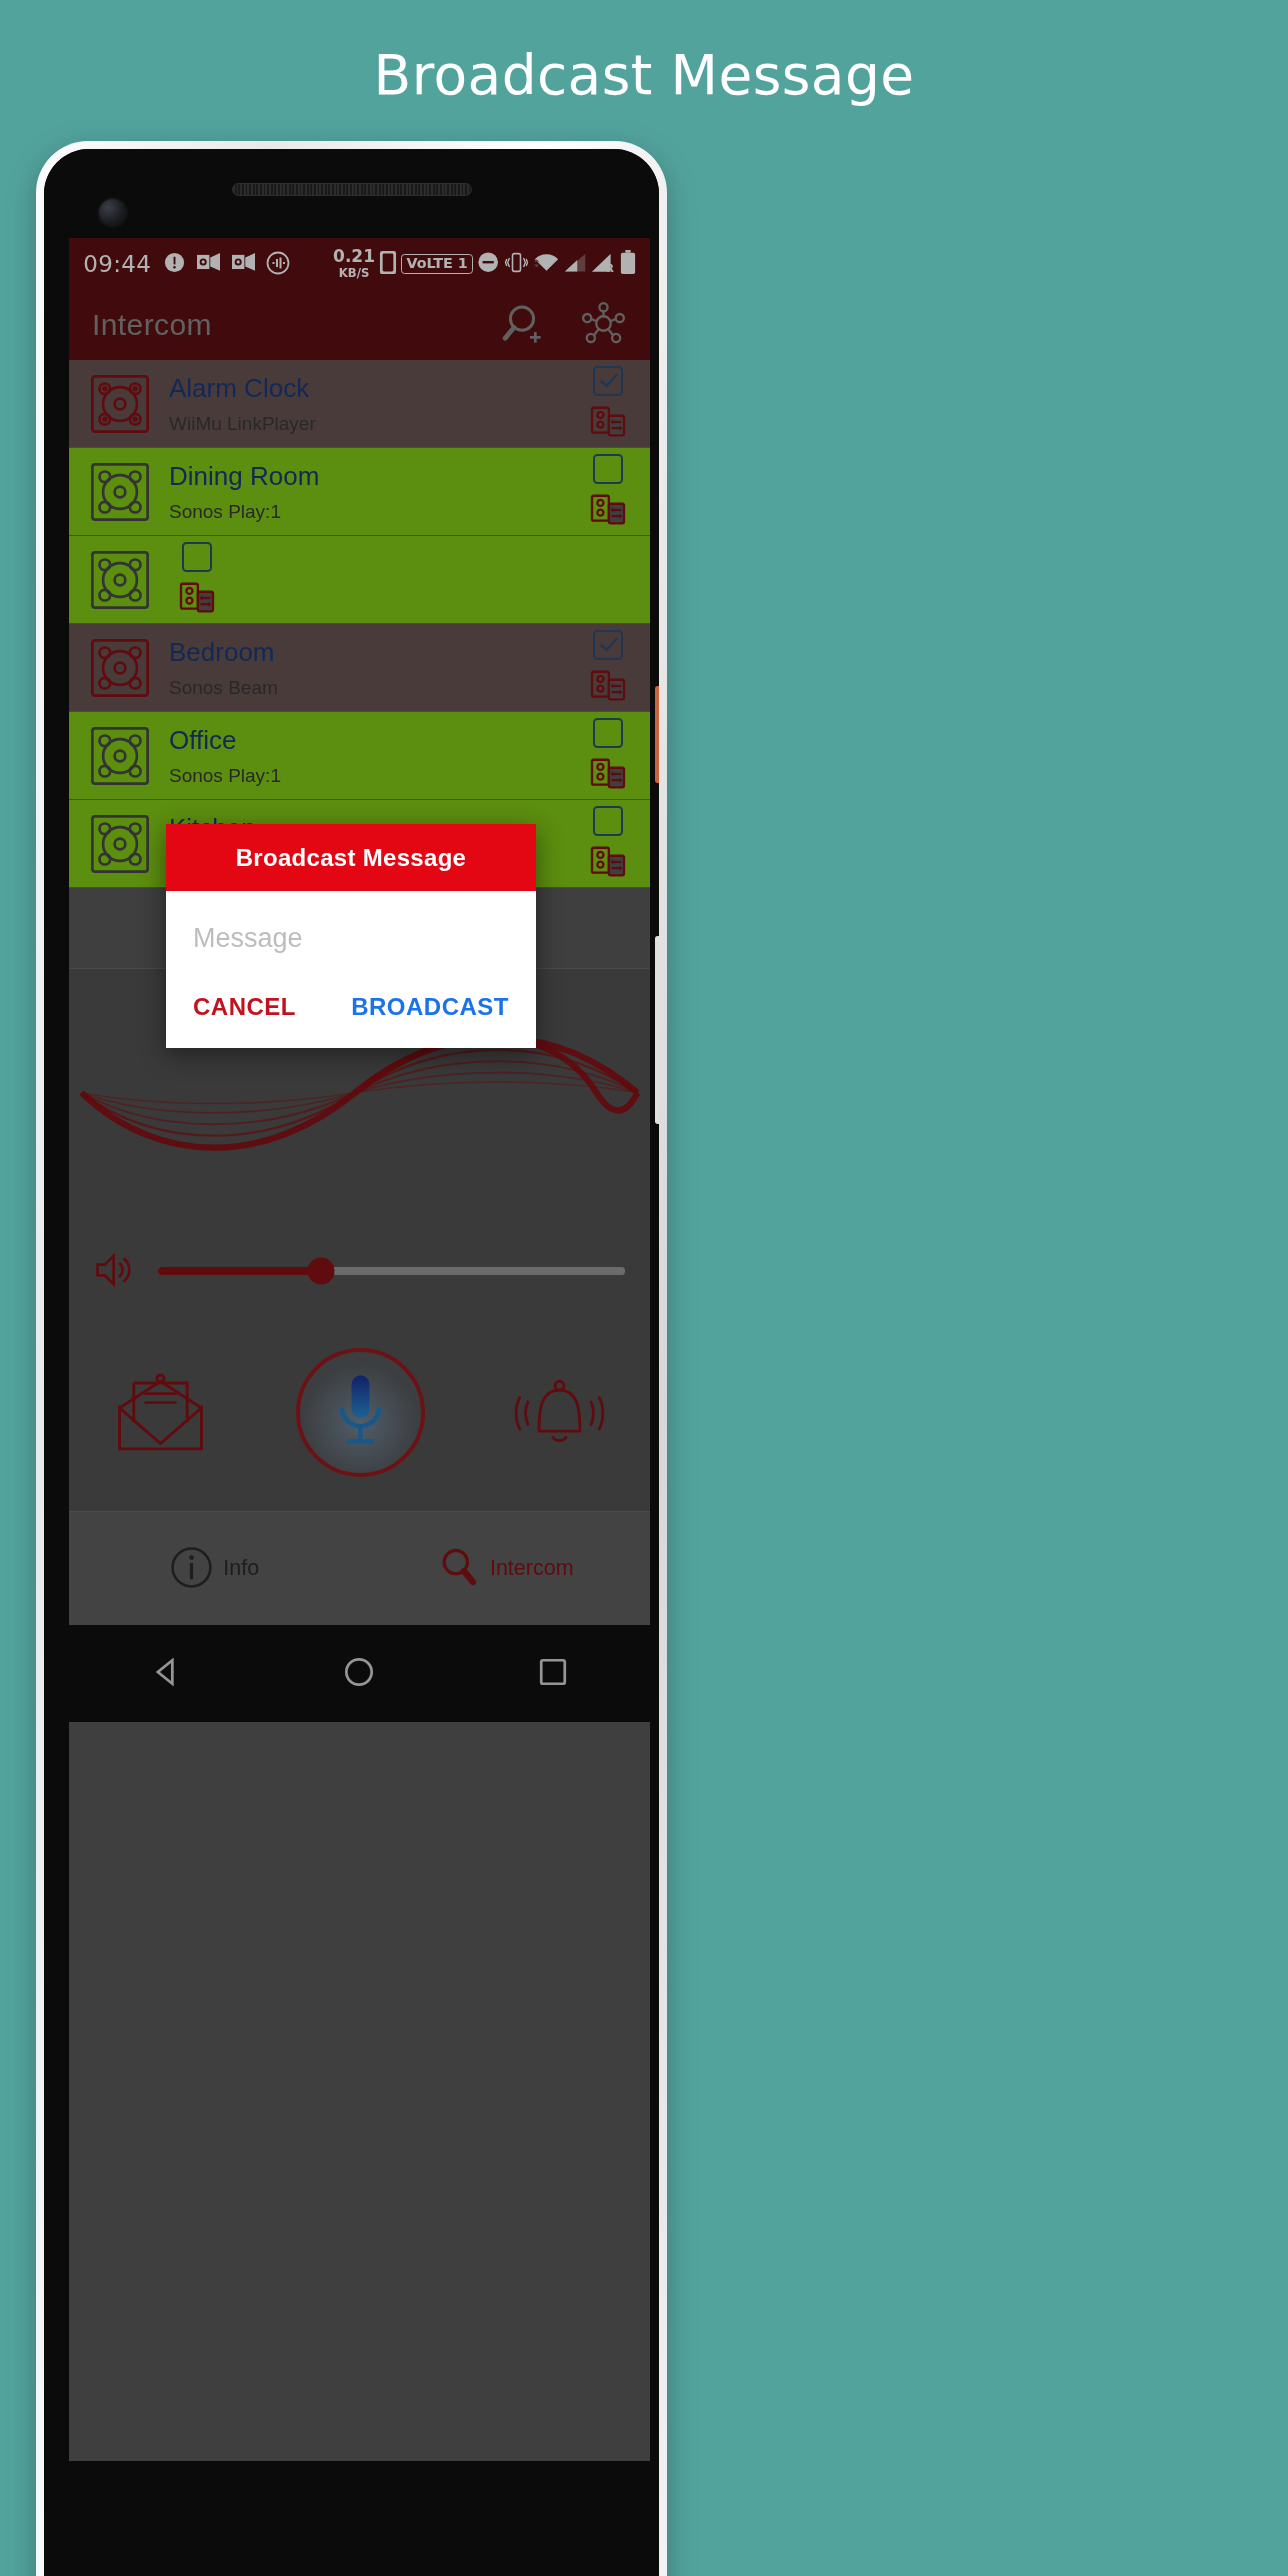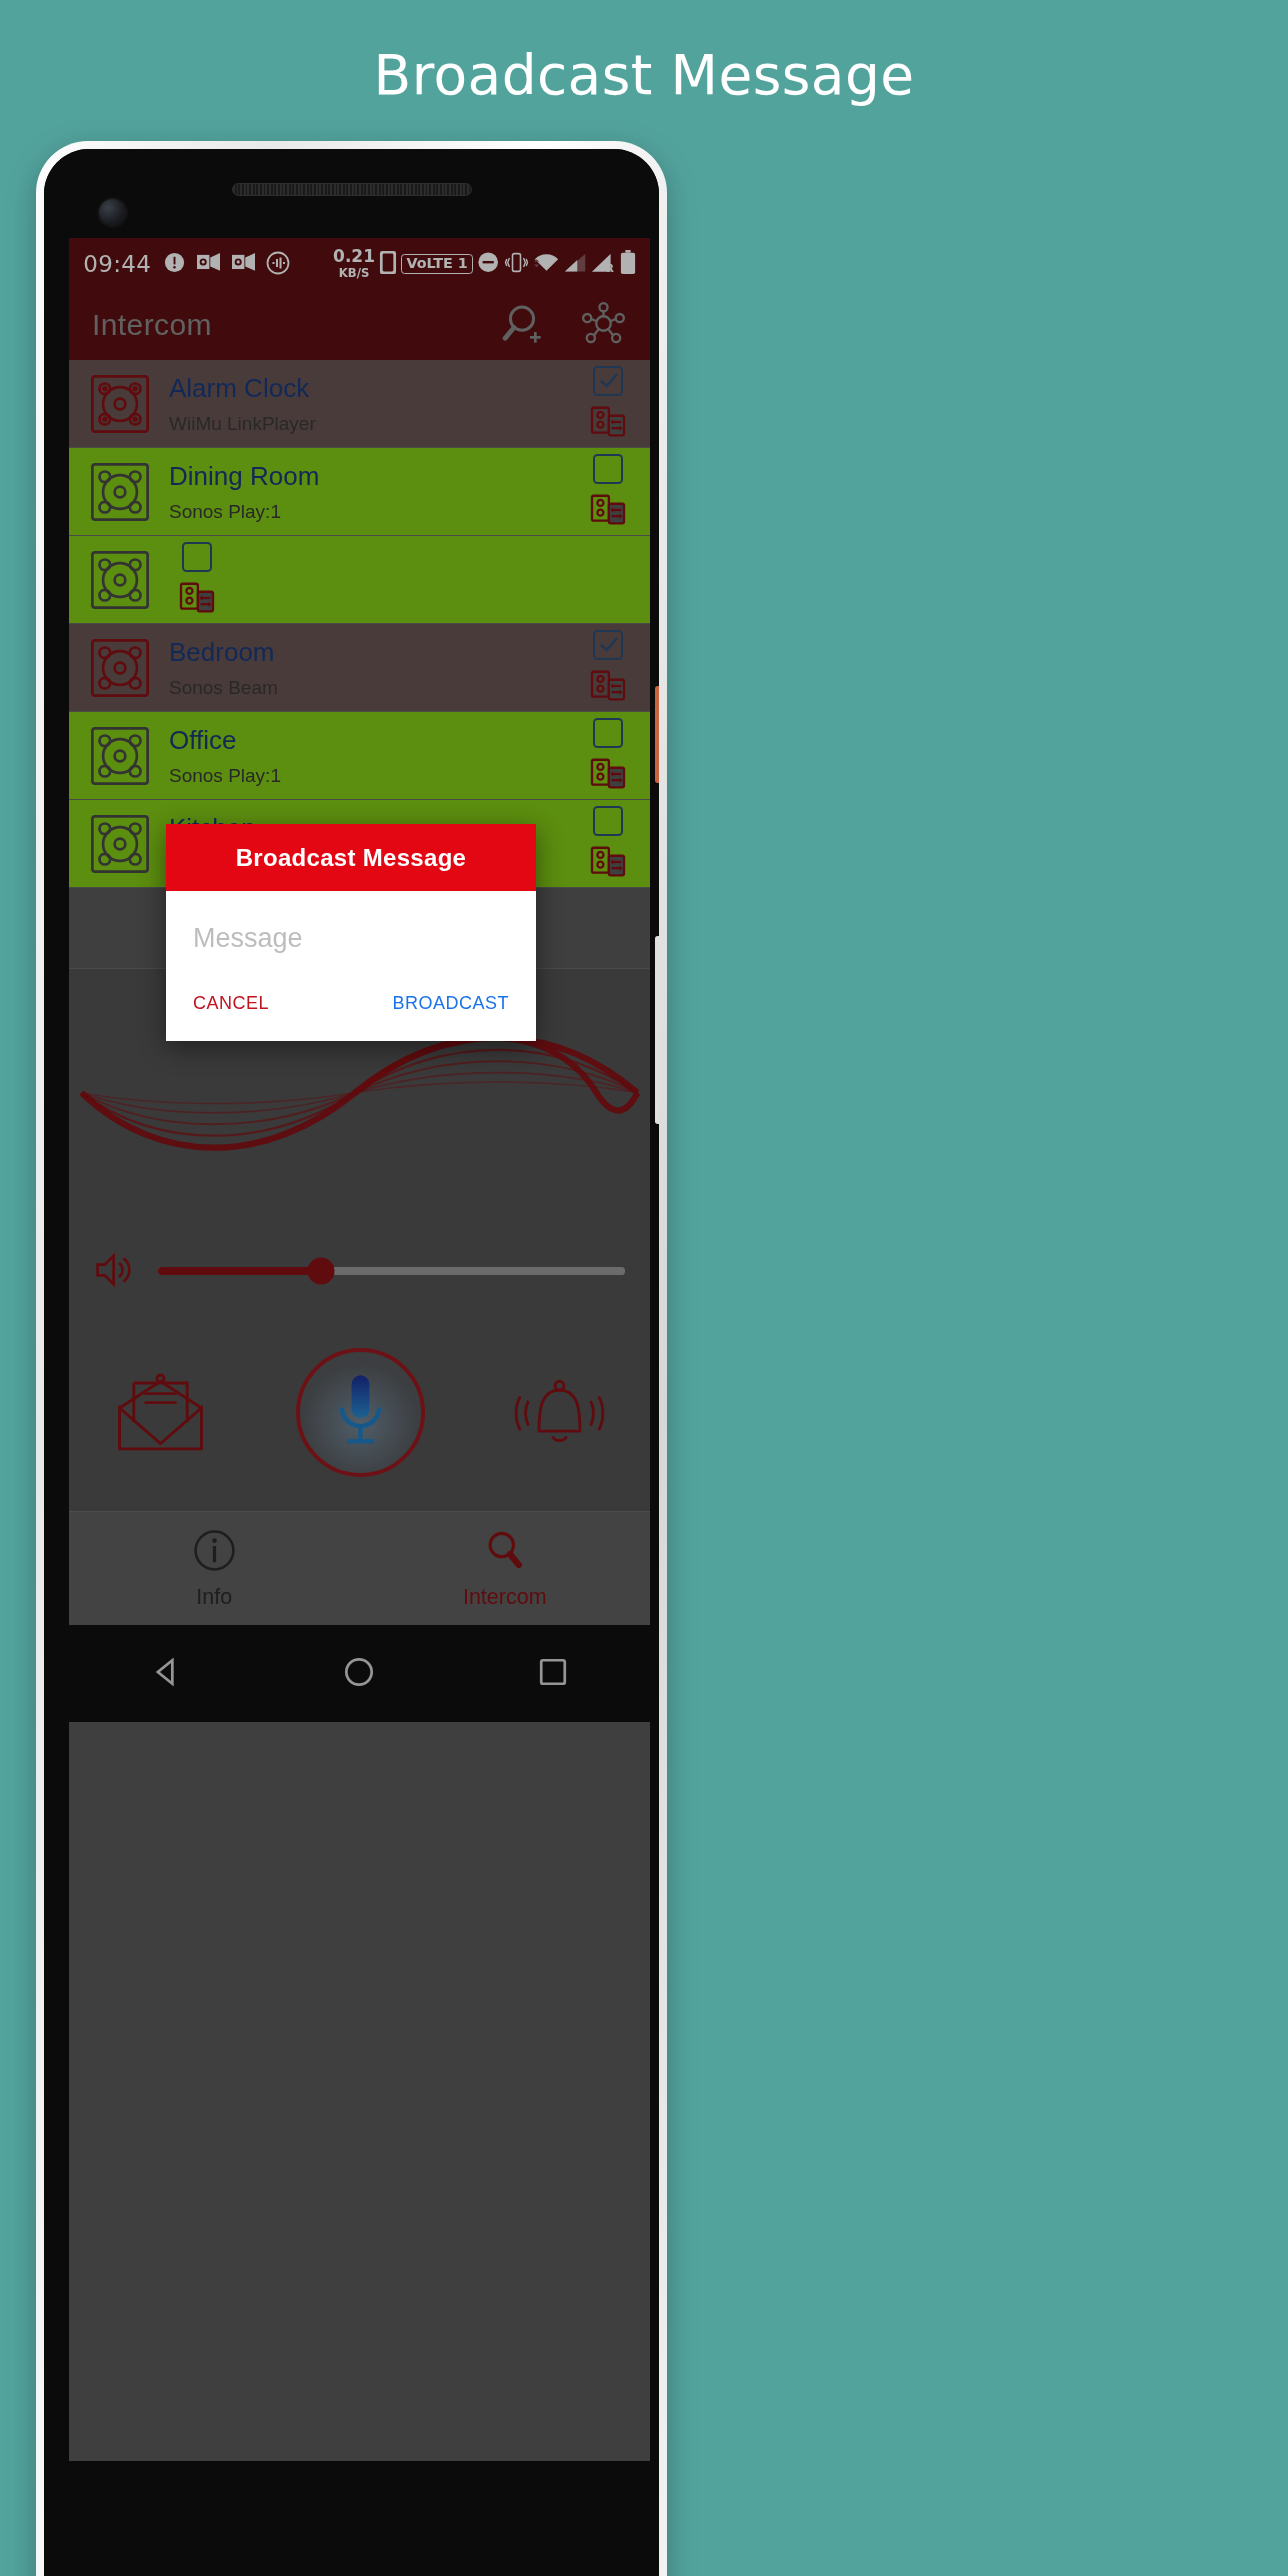--- a/index.html
+++ b/index.html
@@ -119,21 +119,21 @@
   .actions { display:flex; align-items:center; justify-content:space-around; height: 197px; background:#545454; }
   .mic-btn {
     width: 129px; height: 129px; border-radius:50%;
     border: 4.5px solid #9b1b20;
     background: radial-gradient(circle at 50% 58%, rgba(140,175,205,.55) 0%, rgba(95,110,125,.25) 62%, rgba(84,84,84,0) 100%);
     display:flex; align-items:center; justify-content:center;
   }
 
   
   .bottomnav { display:flex; height: 114px; background:#606060; border-top:0.9px solid #6f6f6f; }
-  .navitem { flex:1; display:flex; flex-direction:column; align-items:center; justify-content:center; gap:9px; }
+  .navitem { flex:1; display:flex; flex-direction:row; align-items:center; justify-content:center; gap:9px; }
   .navlabel { font-size: 21.5px; color:#2b2b2b; }
   .navitem.active .navlabel { color:#8a1014; }
 
   
   .sysnav { display:flex; align-items:center; justify-content:space-around; height: 97px; background:#111111; }
 
   
   .scrim { position:absolute; inset:0; background: rgba(0,0,0,.30); }
   .dialog {
     position:absolute; left: 97px; top: 586px; width: 370px;
@@ -144,21 +144,21 @@
     font-size: 24px; font-weight:bold; padding: 19.7px 9px; letter-spacing:0.3px;
   }
   .dlg-body { padding: 32px 27px 0 27px; }
   .dlg-input {
     width: 100%; border:none; outline:none; background:transparent;
     font-size: 27px; color:#222; font-family:"Liberation Sans", sans-serif;
     padding-bottom: 9px;
   }
   .dlg-input::placeholder { color:#bdbdbd; }
   .dlg-actions { display:flex; justify-content:space-between; padding: 30px 27px 27px 27px; }
-  .dlg-btn { font-size: 18px; font-weight:normal; letter-spacing:0.5px; background:none; border:none; cursor:pointer; font-family:"Liberation Sans", sans-serif;}
+  .dlg-btn { font-size: 24px; font-weight:bold; letter-spacing:0.5px; background:none; border:none; cursor:pointer; font-family:"Liberation Sans", sans-serif;}
   .dlg-cancel { color:#c1121f; }
   .dlg-ok { color:#1a73e8; }
 
   
   .side-btn-a { position:absolute; right: -3.6px; top: 537px; width: 8px; height: 97px; background:#c9643c; border-radius:2.7px; }
   .side-btn-b { position:absolute; right: -3.6px; top: 787px; width: 8px; height: 188px; background:#e0e0e0; border-radius:2.7px; }
 </style>
 </head>
 <body>
 

